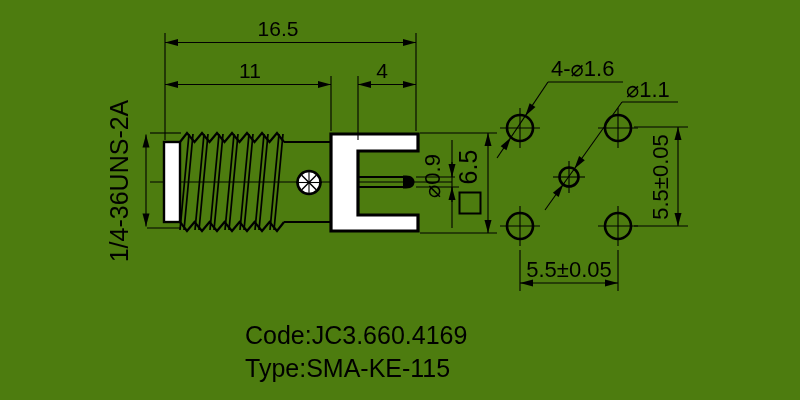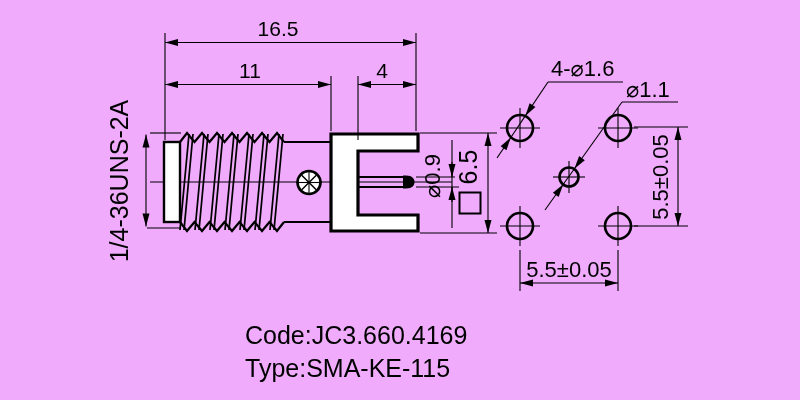--- a/index.html
+++ b/index.html
@@ -1,16 +1,16 @@
 <!DOCTYPE html>
 <html><head>
 <meta charset="utf-8">
 <style>
   html,body{margin:0;padding:0;background:#fff;}
-  #stage{position:relative;width:800px;height:400px;background:#f0abfc;overflow:hidden;
+  #stage{position:relative;width:800px;height:400px;background:#4d7c0f;overflow:hidden;
          font-family:"Liberation Sans","DejaVu Sans",sans-serif;}
   svg{position:absolute;left:0;top:0;}
   text{fill:#000;font-family:"Liberation Sans","DejaVu Sans",sans-serif;}
   .dimtxt{font-size:21px;}
   .dimtxt-sm{font-size:22px;}
   .threadtxt{font-size:25px;}
   .captiontxt{font-size:25px;}
   .thin{stroke:#000;stroke-width:1.1;fill:none;}
   .obj{stroke:#000;stroke-width:2.2;fill:none;}
   .obj-thick{stroke:#000;stroke-width:3.2;fill:#fff;}

